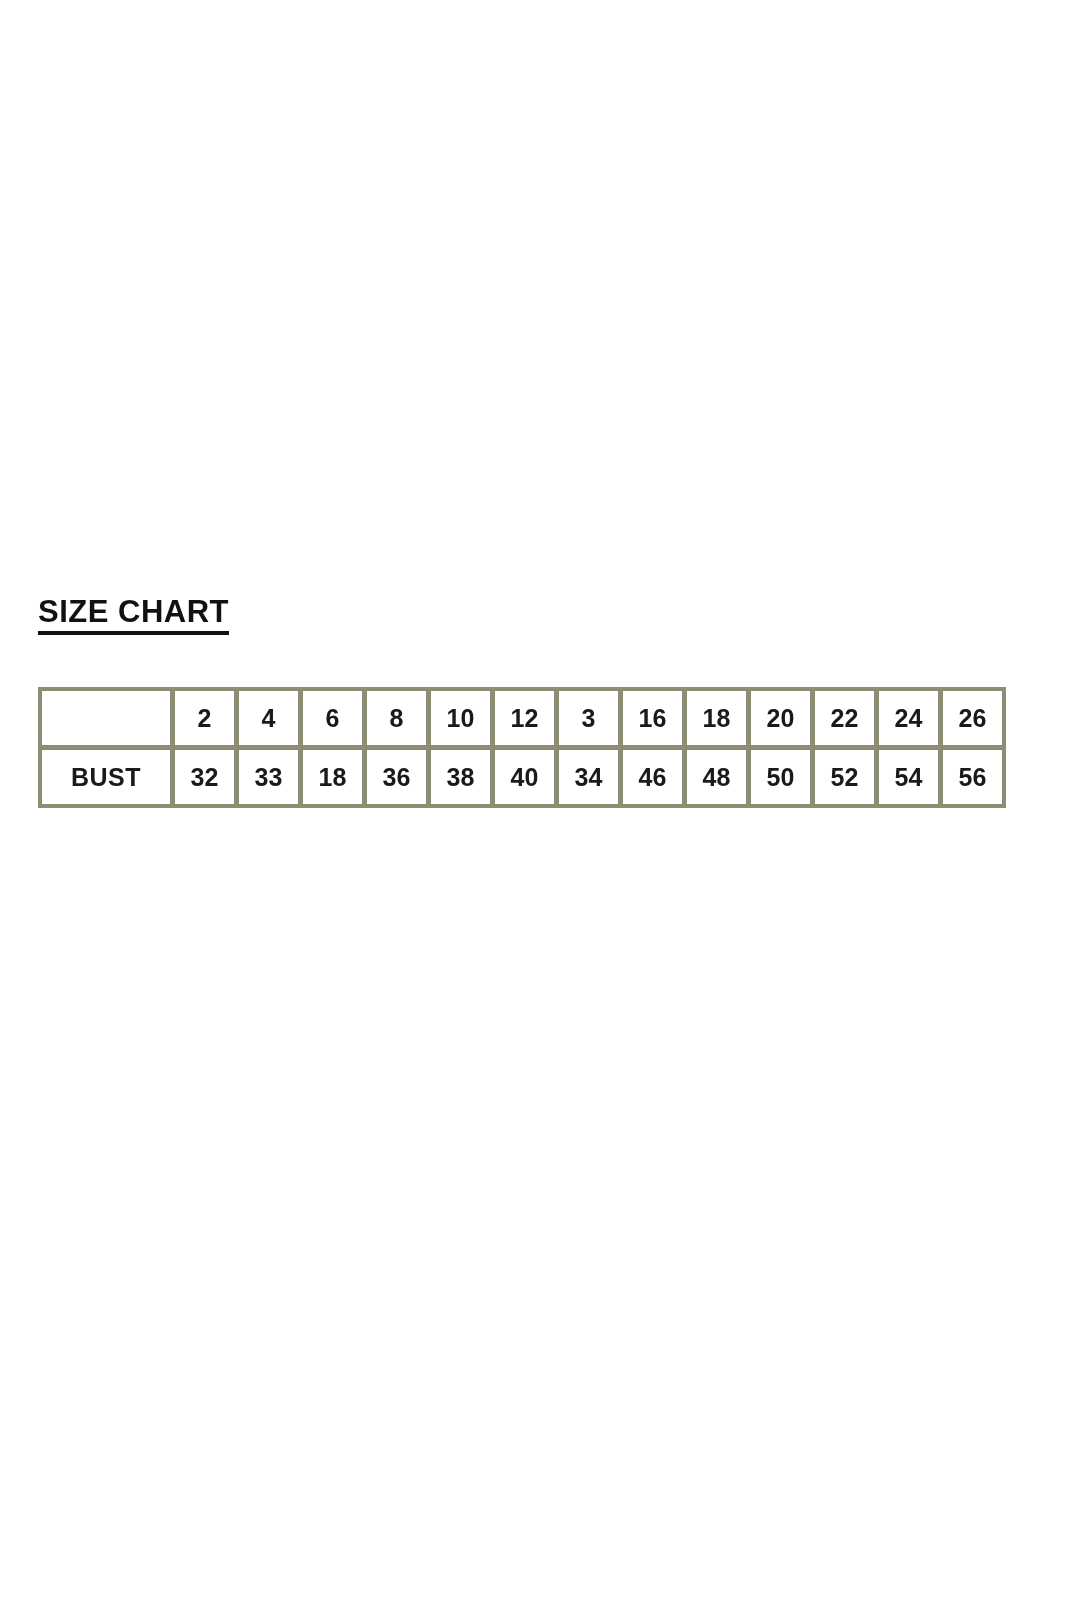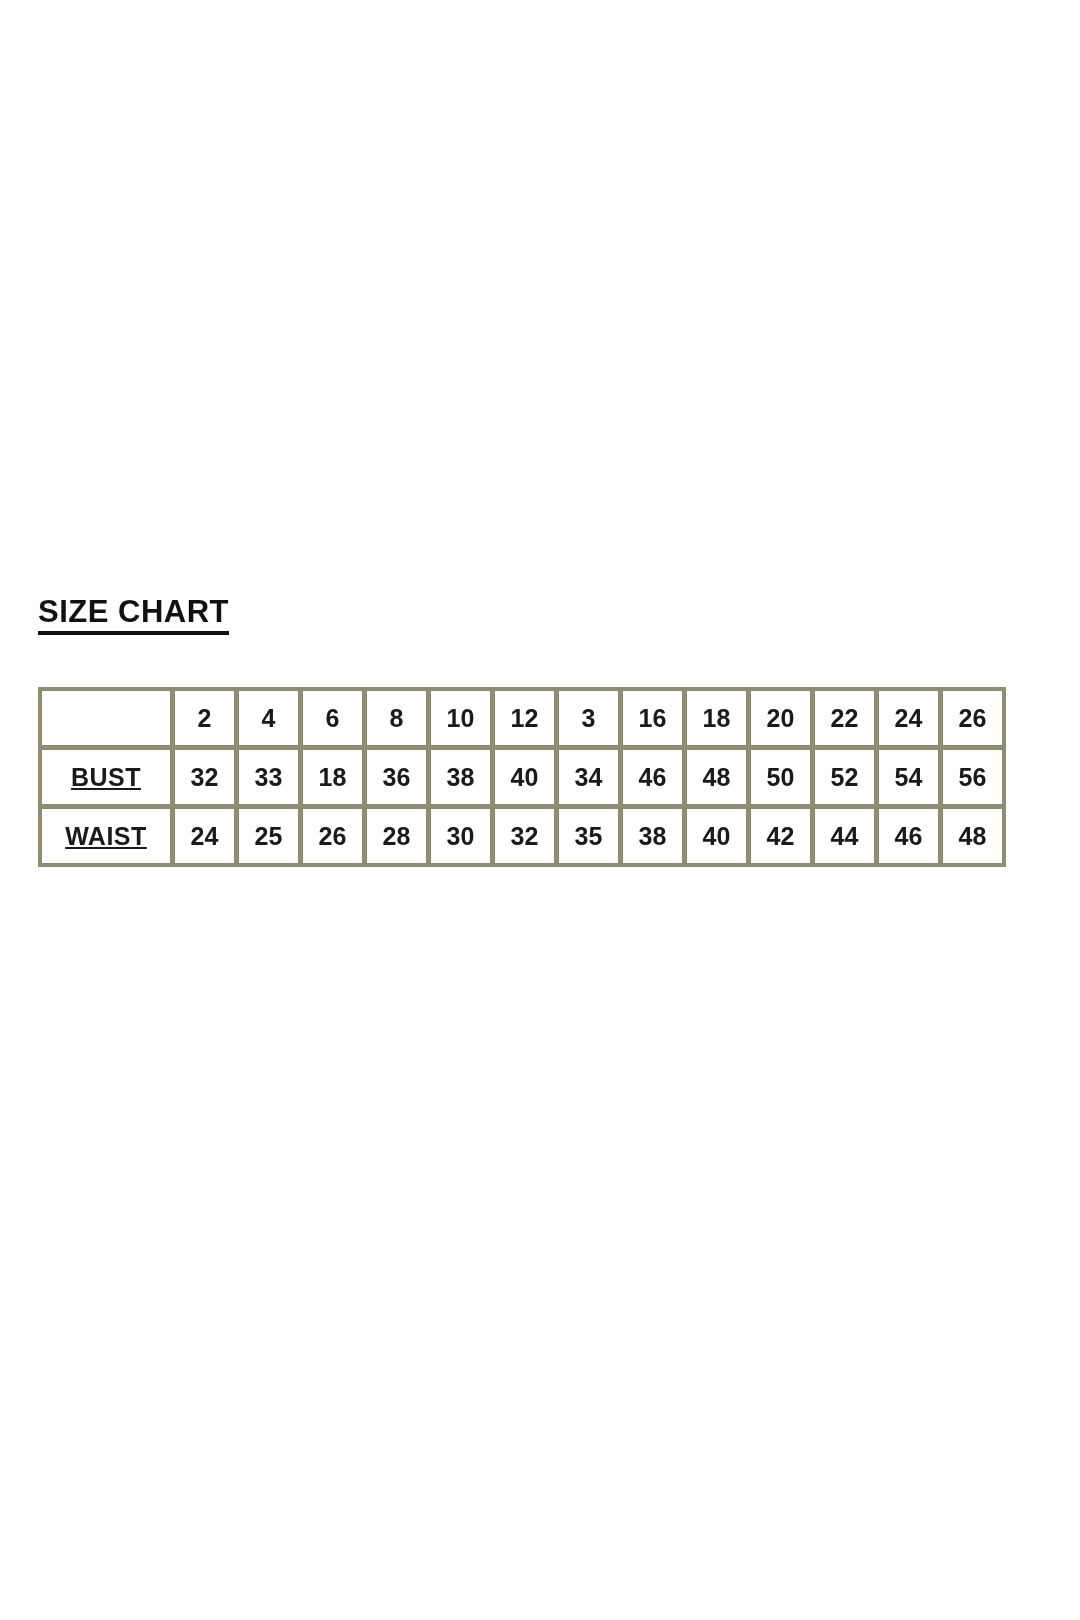--- a/index.html
+++ b/index.html
@@ -63,21 +63,20 @@
     font-weight: bold;
     font-size: 26px;
   }
 
   td.row-head {
     background: #b8b8b8;
     font-weight: bold;
     font-size: 26px;
     letter-spacing: 0.5px;
     width: 128px;
-    text-decoration: underline;
   }
 
   td.data-cell {
     font-weight: bold;
   }
 </style>
 </head>
 <body>
 
 <div id="chart-wrap">
@@ -113,33 +112,17 @@
         <td class="data-cell">40</td>
         <td class="data-cell">34</td>
         <td class="data-cell">46</td>
         <td class="data-cell">48</td>
         <td class="data-cell">50</td>
         <td class="data-cell">52</td>
         <td class="data-cell">54</td>
         <td class="data-cell">56</td>
       </tr>
 
-      <tr>
-        <td class="row-head">WAIST</td>
-        <td class="data-cell">24</td>
-        <td class="data-cell">25</td>
-        <td class="data-cell">26</td>
-        <td class="data-cell">28</td>
-        <td class="data-cell">30</td>
-        <td class="data-cell">32</td>
-        <td class="data-cell">35</td>
-        <td class="data-cell">38</td>
-        <td class="data-cell">40</td>
-        <td class="data-cell">42</td>
-        <td class="data-cell">44</td>
-        <td class="data-cell">46</td>
-        <td class="data-cell">48</td>
-      </tr>
 
     </tbody>
   </table>
 
 </div>
 
 </body></html>

